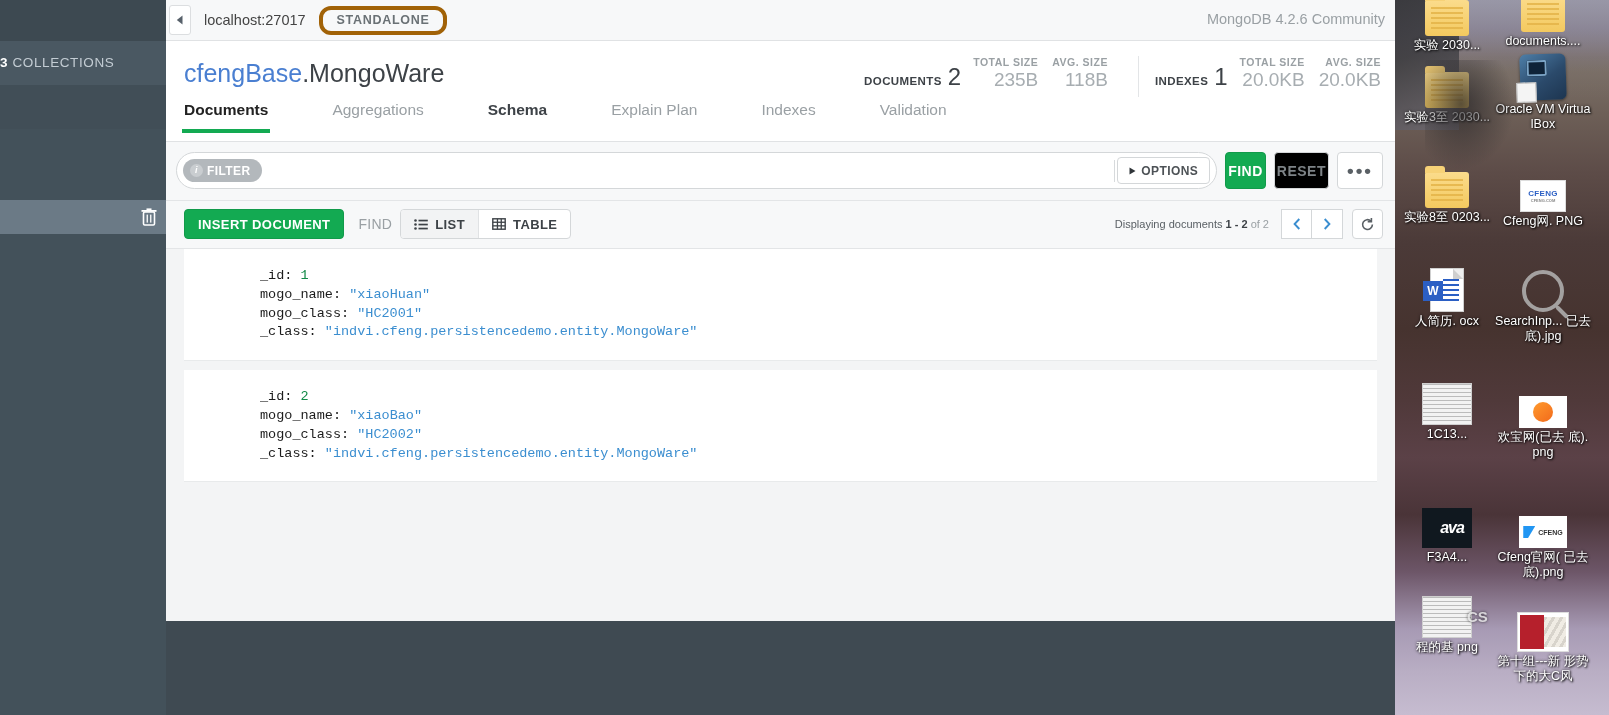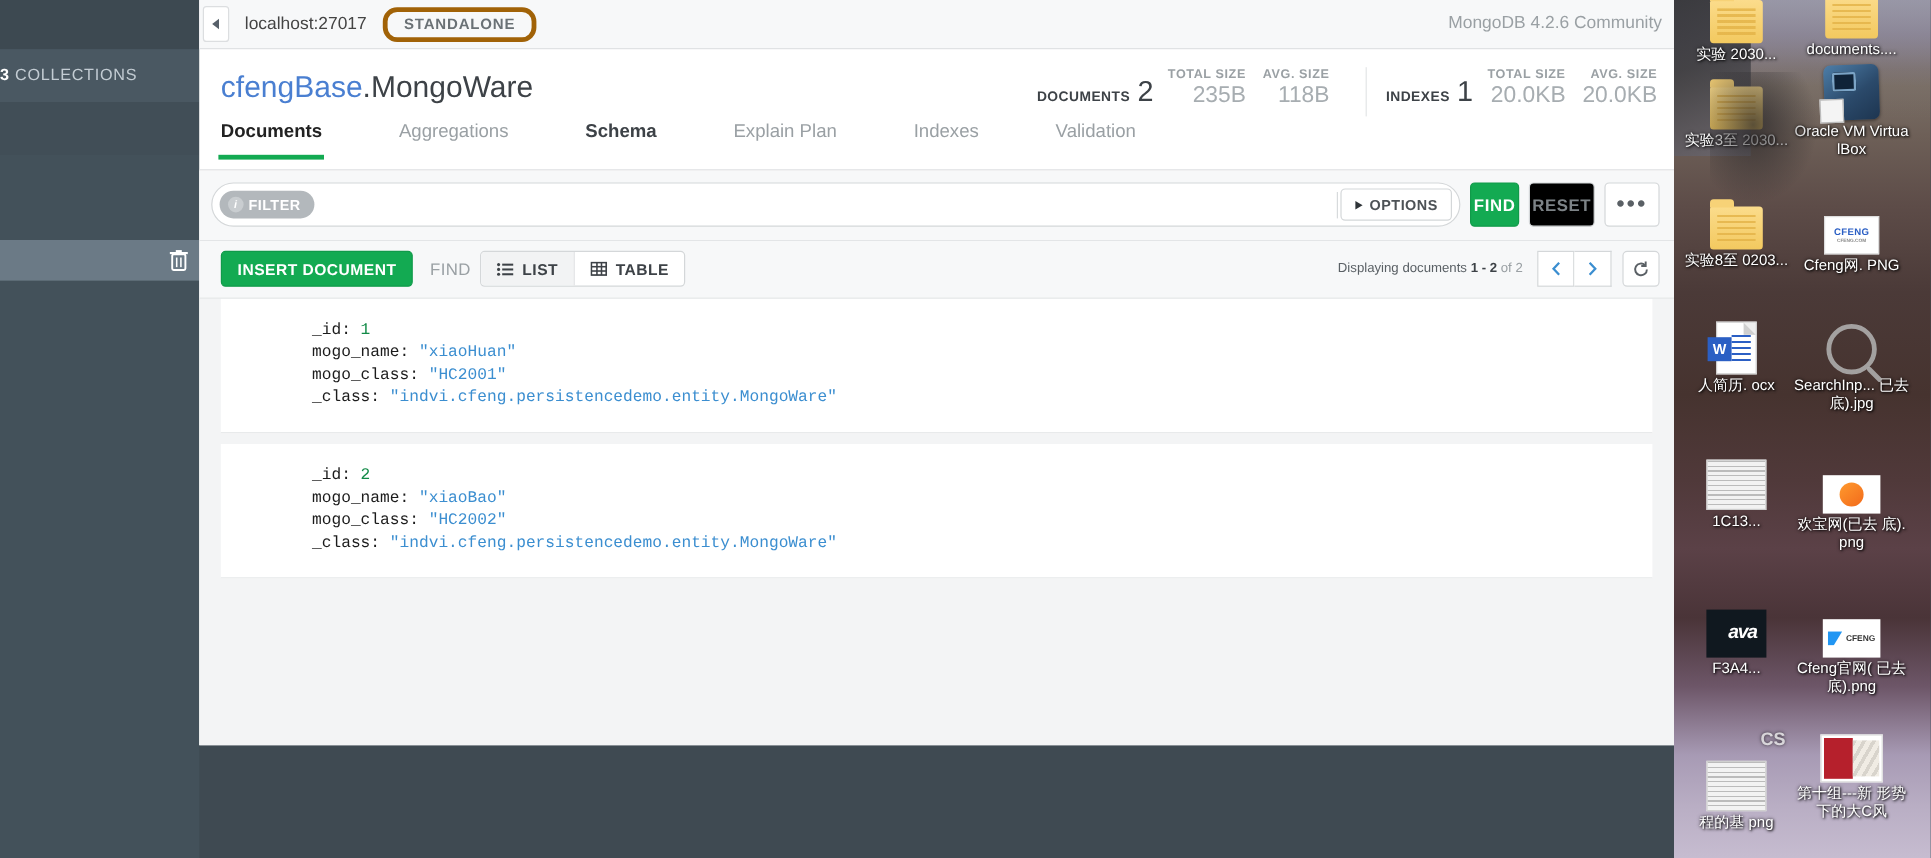--- a/index.html
+++ b/index.html
@@ -410,21 +410,21 @@
         </div>
         <div class="dsk-item" style="left: 100px; top: 498px;">
           <div class="dsk-glyph">
             <div class="cfeng2">
               <i></i>
               <b>CFENG</b>
             </div>
           </div>
           <div class="dsk-label">Cfeng官网( 已去底).png</div>
         </div>
-        <div class="dsk-item" style="left: 4px; top: 626px;">
+        <div class="dsk-item" style="left: 4px; top: 588px;">
           <div class="dsk-glyph">
             <div class="thumb-doc"></div>
           </div>
           <div class="dsk-label">程的基 png</div>
         </div>
         <div class="dsk-item" style="left: 100px; top: 602px;">
           <div class="dsk-glyph">
             <div class="ppt-thumb">
               <i></i>
               <u></u>

